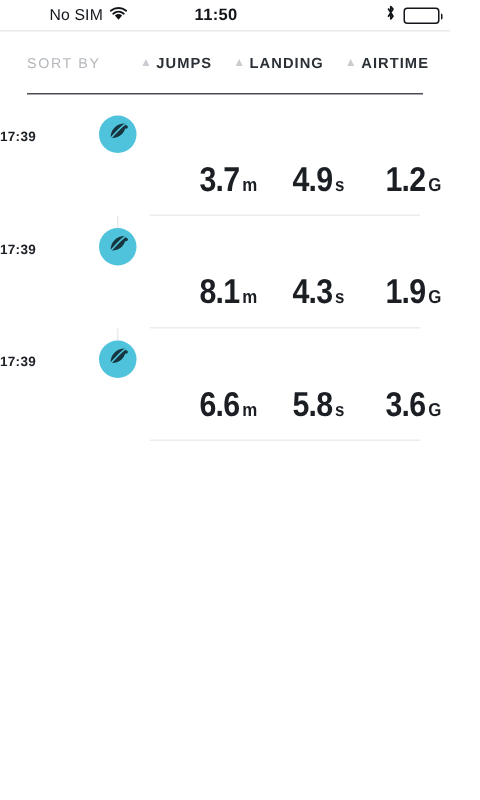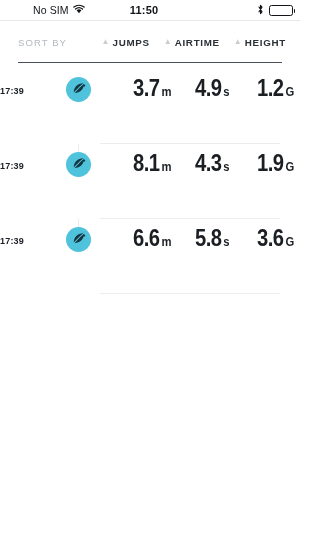--- a/index.html
+++ b/index.html
@@ -220,20 +220,21 @@
     justify-content: center;
     cursor: pointer;
     flex: none;
   }
 
   .metrics {
     flex: 1;
     display: flex;
     align-items: flex-start;
     padding-top: 6px;
+    margin-top: 31px;
   }
 
   .metric {
     width: 62px;
     display: flex;
     align-items: baseline;
     font-family: "Liberation Sans Narrow", "Liberation Sans", sans-serif;
   }
   .metric-value {
     font-size: 23px;
@@ -297,26 +298,26 @@
     <span class="sort-by-label">SORT BY</span>
     <div class="sort-options">
 
       <button class="sort-opt">
         <span class="sort-caret">▲</span>
         <span class="sort-opt-label">JUMPS</span>
       </button>
 
       <button class="sort-opt">
         <span class="sort-caret">▲</span>
-        <span class="sort-opt-label">AIRTIME</span>
+        <span class="sort-opt-label">LANDING</span>
       </button>
 
       <button class="sort-opt">
         <span class="sort-caret">▲</span>
-        <span class="sort-opt-label">HEIGHT</span>
+        <span class="sort-opt-label">AIRTIME</span>
       </button>
 
     </div>
   </div>
   <div class="sort-rule"></div>
 
   <div class="list">
 
     <div class="row">
       <div class="row-time">17:39</div>

